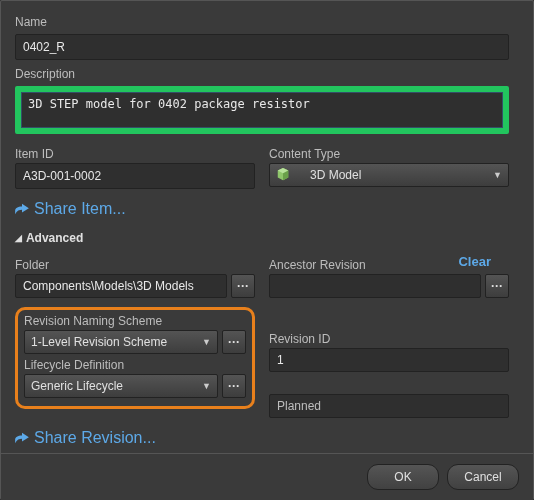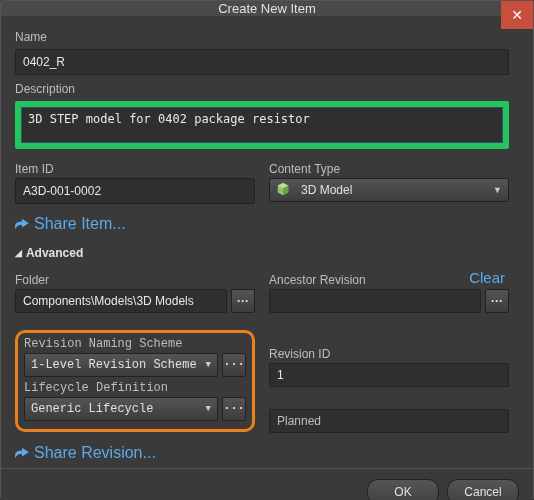--- a/index.html
+++ b/index.html
@@ -87,21 +87,21 @@
     flex-direction: column;
   }
   .dropdown {
     background: linear-gradient(#545454,#3d3d3d);
     border: 1px solid #222;
     border-radius: 2px;
     color: #e0e0e0;
     padding: 4px 6px;
     display: flex;
     align-items: center;
-    gap: 11px;
+    gap: 20px;
     position: relative;
     height: 24px;
   }
   .dropdown .caret {
     position: absolute;
     right: 6px;
     font-size: 9px;
     color: #ccc;
   }
   .ellipsis-btn {
@@ -144,30 +144,30 @@
     align-items: center;
     gap: 4px;
     margin-top: 10px;
     cursor: pointer;
   }
   .section-header .disclosure { font-size: 9px; }
   .highlight-box {
     border: 3px solid #e8801c;
     border-radius: 10px;
     padding: 4px 6px 8px 6px;
-    margin-top: 8px;
-    font-family: Liberation Mono, monospace;
+    margin-top: 0;
   }
   .clear-link {
     color: #5da9e8;
-    font-size: 15px;
+    font-size: 13px;
     position: absolute;
-    right: 4px;
+    right: 18px;
     top: 0;
     cursor: pointer;
+    font-weight: bold;
   }
   .col.rel { position: relative; }
   .readonly-field {
     background: #2f2f2f;
     border: 1px solid #222;
     border-radius: 2px;
     color: #bdbdbd;
     padding: 4px 7px;
     height: 24px;
     display:flex;
@@ -192,26 +192,20 @@
     cursor: pointer;
   }
   .cube-icon svg { width:14px; height:14px; }
   .share-icon svg { width:14px; height:12px; }
 </style>
 </head>
 <body>
 
 <div class="dialog">
 
-  <div class="titlebar">
-    <span>Create New Item</span>
-    <div class="close-btn">
-      <span>✕</span>
-    </div>
-  </div>
 
   <div class="content">
 
     <div class="label">Name</div>
     <input class="input" value="0402_R" style="">
 
     <div class="label">Description</div>
     <textarea class="input textarea focus" style="">3D STEP model for 0402 package resistor</textarea>
 
     <div class="row">

